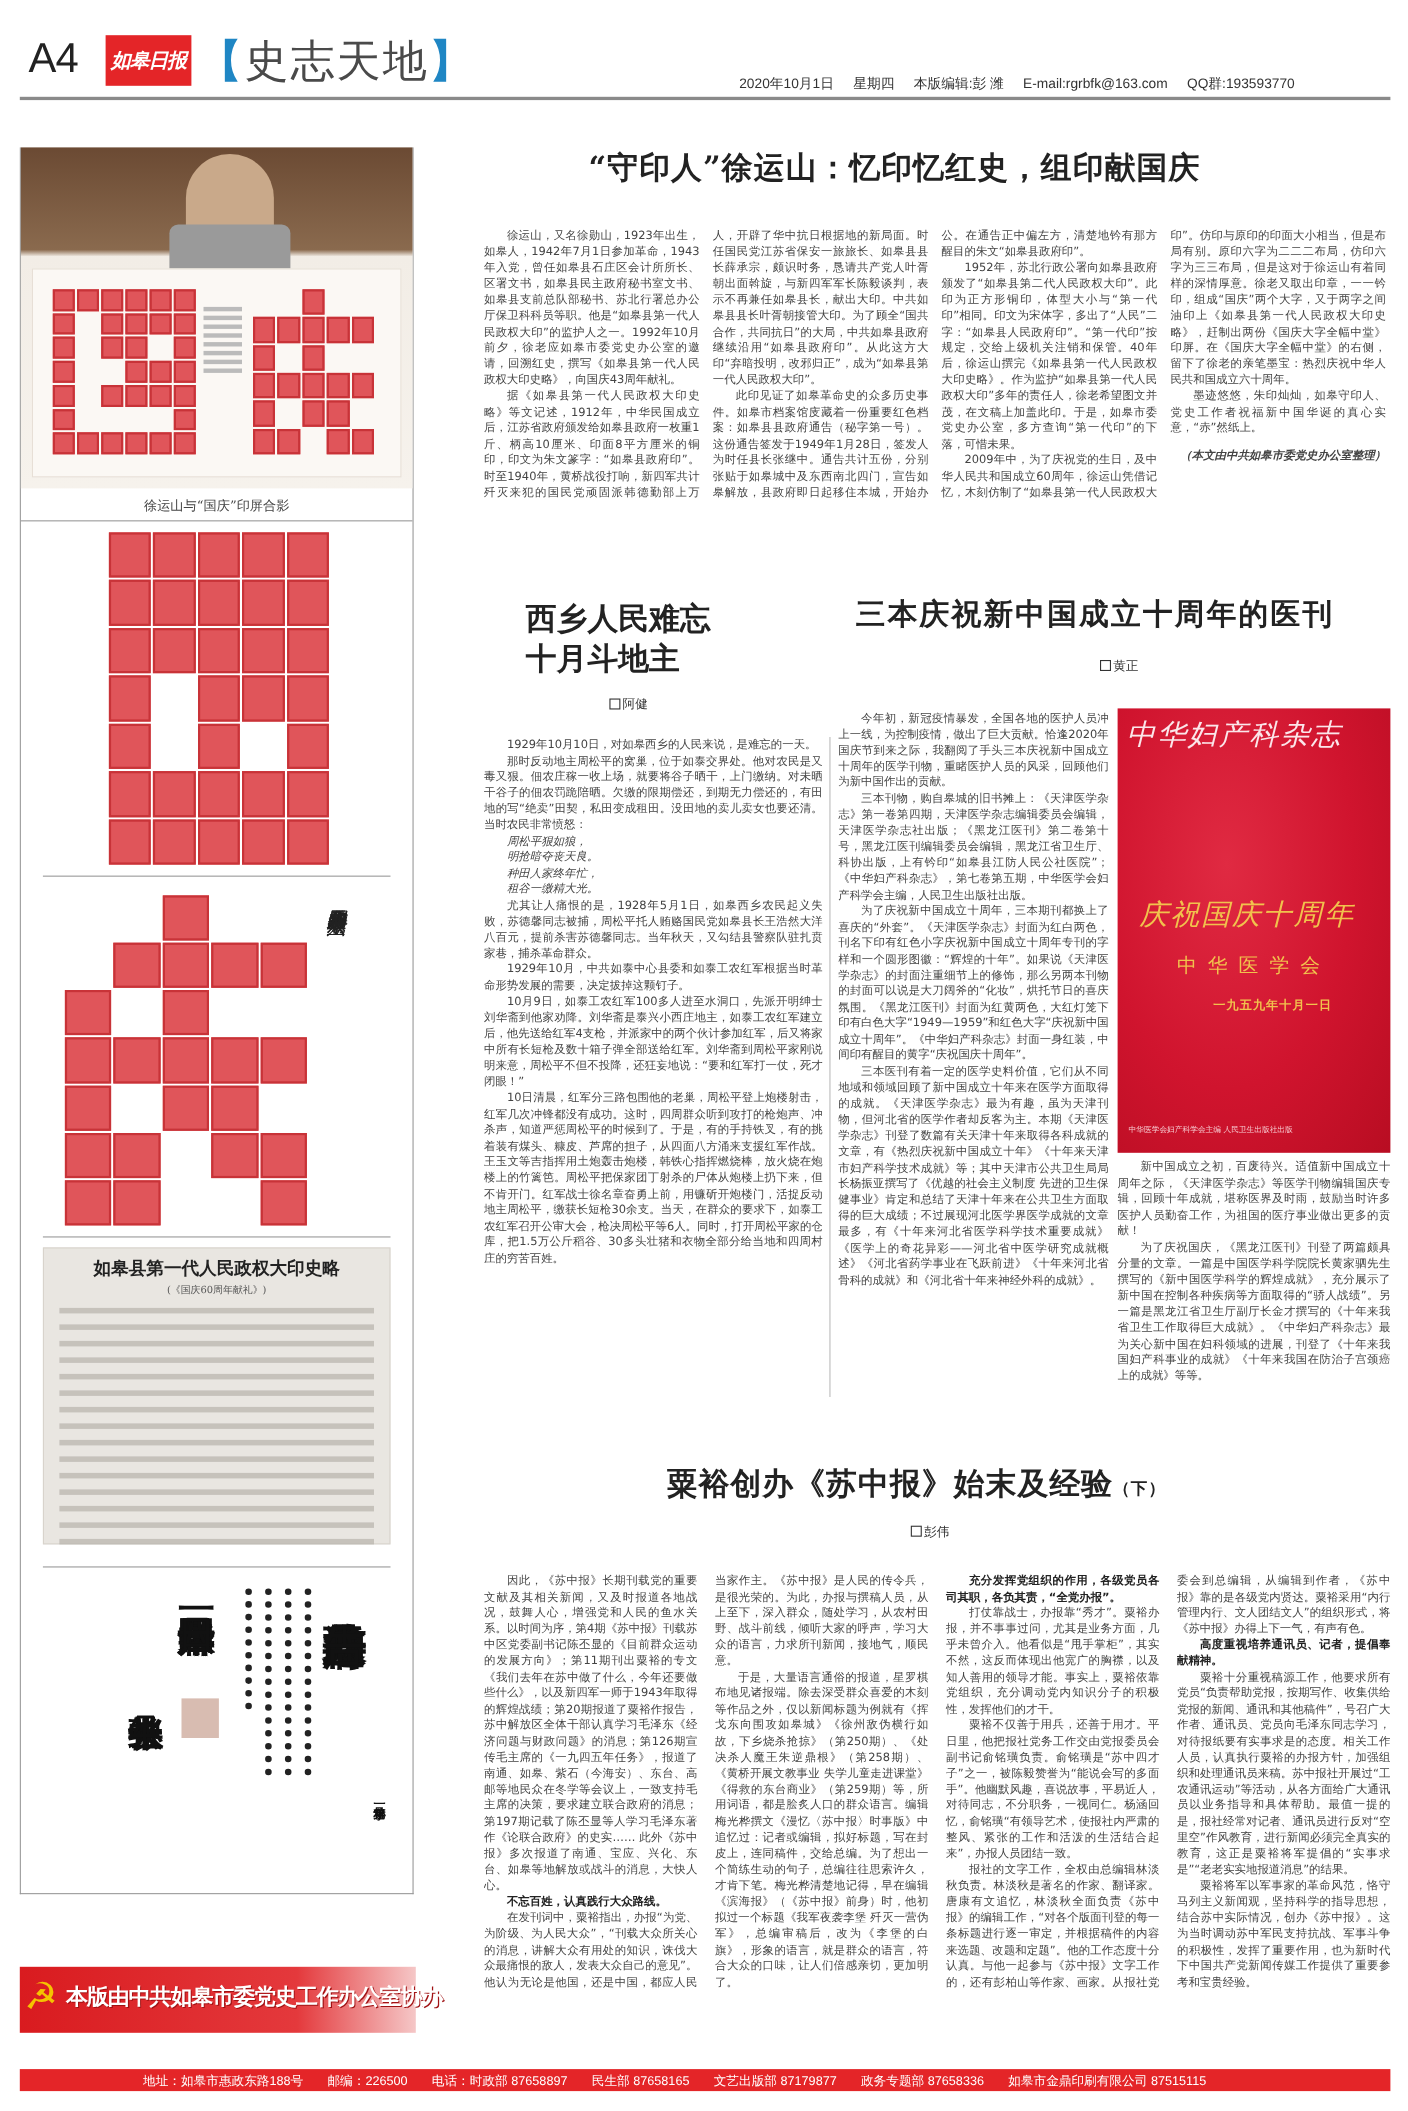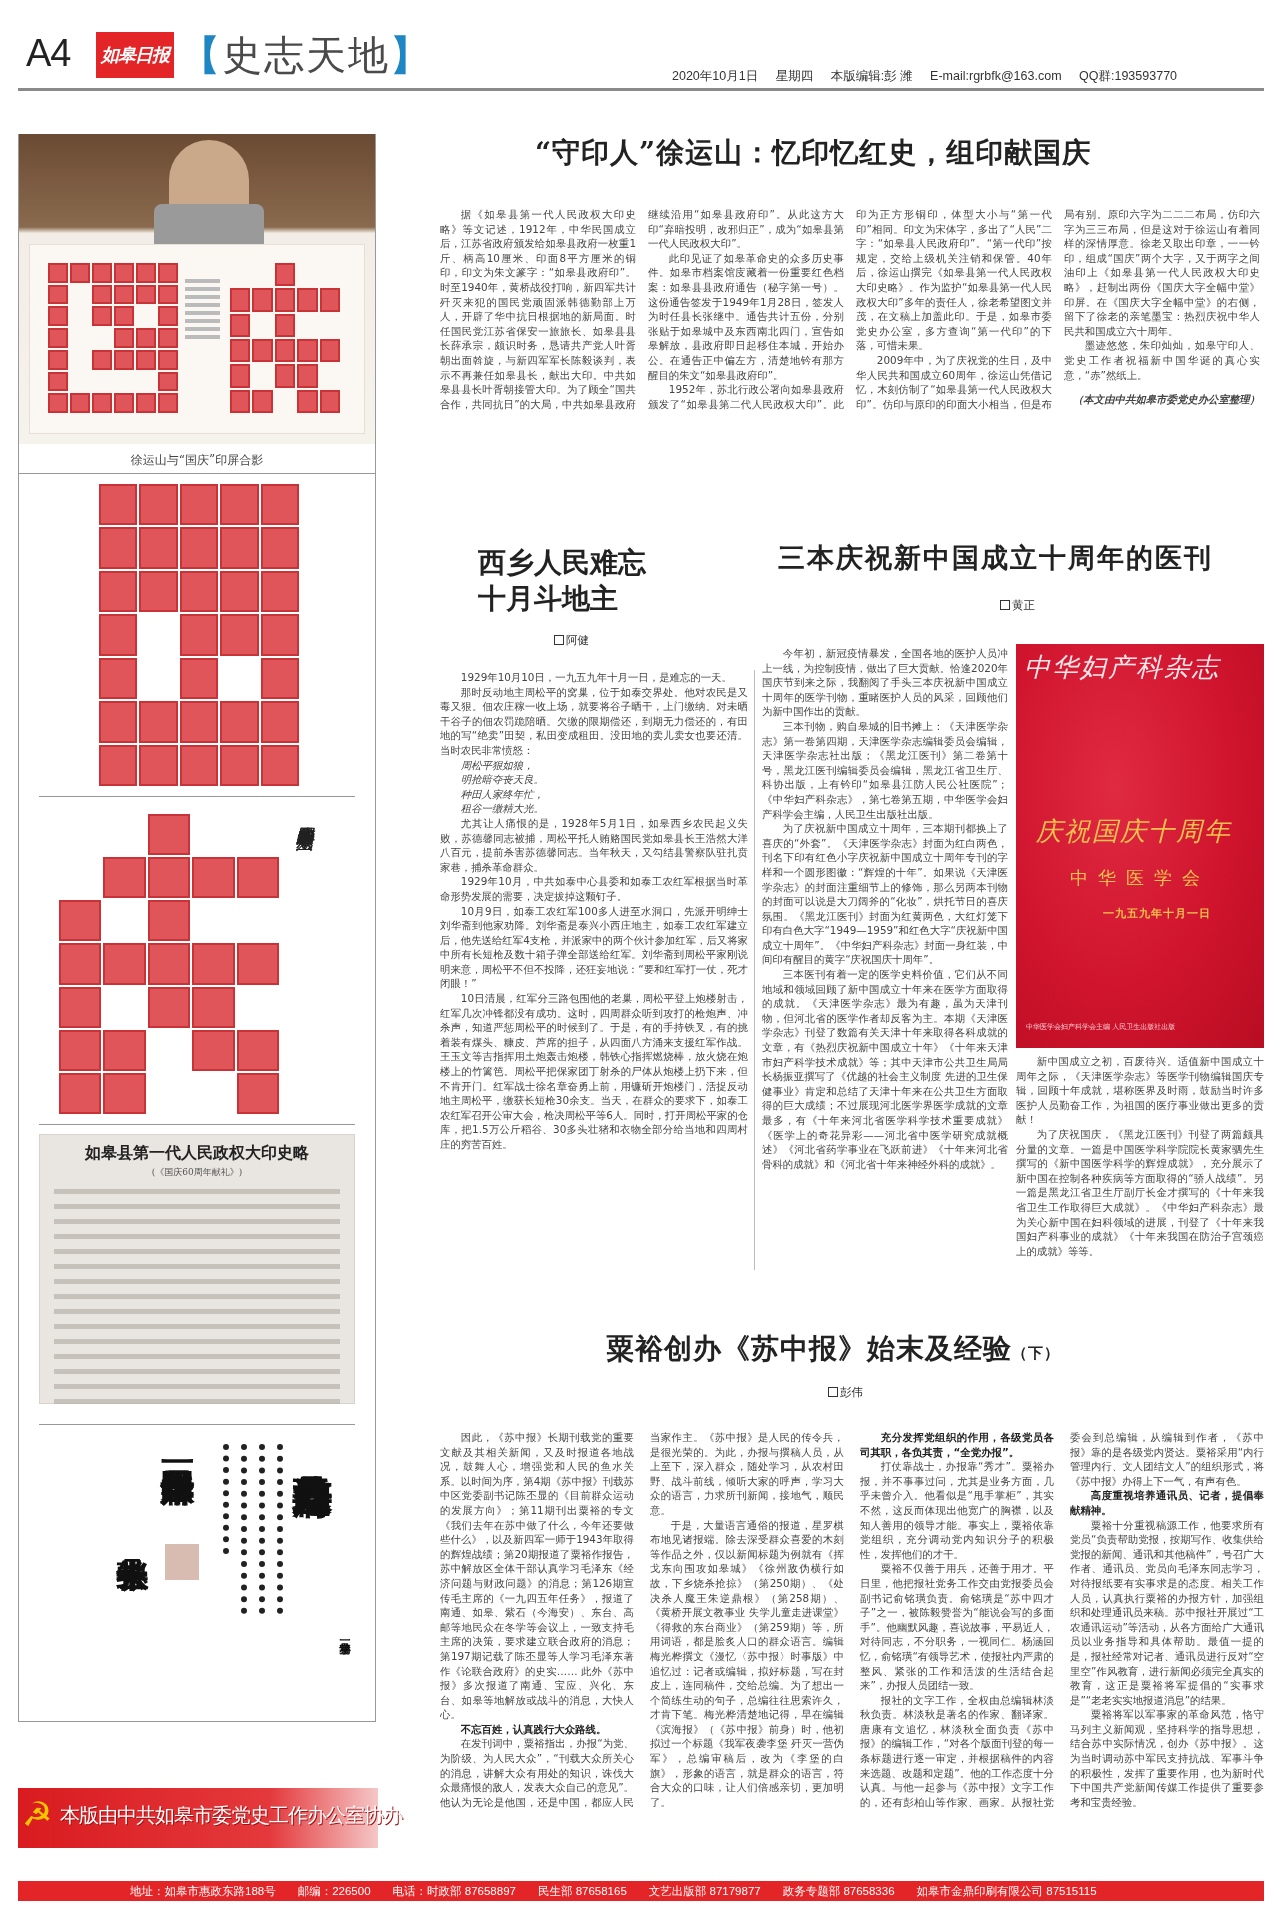--- a/index.html
+++ b/index.html
@@ -30,21 +30,21 @@
   .seal-block { position: absolute; background: #fff; }
   .doc-img { position: absolute; left: 20px; width: 316px; background: #e9e6e1; border: 1px solid #d8d3cc; }
   .doc-img .doc-title { text-align: center; font-weight: bold; font-size: 16px; color: #222; margin-top: 8px; }
   .doc-img .line { height: 5px; background: #b7b2ab; margin: 10px 14px 0; opacity: .7; }
   .notice-img { position: absolute; left: 20px; width: 316px; background: #fff; }
   .notice-img .big { position: absolute; font-family: "DejaVu Serif", serif; font-weight: bold; color: #111; writing-mode: vertical-rl; }
 
   
   .cpc-banner { position: absolute; left: 18px; top: 1788px; width: 360px; height: 60px; background: linear-gradient(90deg, #d91b1f 0%, #e4393c 70%, #f5c7c7 100%); }
   .cpc-banner .emblem { position: absolute; left: 4px; top: 6px; font-size: 34px; color: #f5c400; }
-  .cpc-banner .txt { position: absolute; left: 42px; top: 14px; font-family: "DejaVu Sans", sans-serif; font-weight: normal; font-size: 20px; color: #fff; white-space: nowrap; text-shadow: 1px 1px 0 #a01214; letter-spacing: -1px; }
+  .cpc-banner .txt { position: absolute; left: 42px; top: 14px; font-family: "DejaVu Sans", sans-serif; font-weight: bold; font-size: 20px; color: #fff; white-space: nowrap; text-shadow: 1px 1px 0 #a01214; letter-spacing: -1px; }
 
   
   .footer { position: absolute; left: 18px; top: 1881px; width: 1246px; height: 20px; background: #e42528; color: #fff; font-family: "Liberation Sans", sans-serif; font-size: 11.5px; display: flex; align-items: center; padding-left: 112px; white-space: nowrap; }
   .footer span { margin-right: 22px; }
 
   
   .headline { position: absolute; font-family: "DejaVu Serif", serif; color: #222; white-space: nowrap; }
   .byline { position: absolute; font-family: "Liberation Sans", sans-serif; font-size: 11.5px; color: #333; }
   .byline::before { content: ""; display: inline-block; width: 8px; height: 8px; border: 1px solid #333; margin-right: 2px; vertical-align: -1px; }
 
@@ -298,37 +298,38 @@
 </aside>
 
 <div class="cpc-banner">
   <span class="emblem">☭</span>
   <span class="txt">本版由中共如皋市委党史工作办公室协办</span>
 </div>
 
 <section>
   <h1 class="headline" style="left:535px;top:134px;font-size:28px;letter-spacing:1px;">“守印人”徐运山：忆印忆红史，组印献国庆</h1>
   <div class="col" style="left:440px;top:207px;width:820px;height:272px;column-count:4;column-gap:12px;">
+    <p>徐运山，又名徐勋山，1923年出生，如皋人，1942年7月1日参加革命，1943年入党，曾任如皋县石庄区会计所所长、区署文书，如皋县民主政府秘书室文书、如皋县支前总队部秘书、苏北行署总办公厅保卫科科员等职。他是“如皋县第一代人民政权大印”的监护人之一。1992年10月前夕，徐老应如皋市委党史办公室的邀请，回溯红史，撰写《如皋县第一代人民政权大印史略》，向国庆43周年献礼。</p>
     <p>据《如皋县第一代人民政权大印史略》等文记述，1912年，中华民国成立后，江苏省政府颁发给如皋县政府一枚重1斤、柄高10厘米、印面8平方厘米的铜印，印文为朱文篆字：“如皋县政府印”。时至1940年，黄桥战役打响，新四军共计歼灭来犯的国民党顽固派韩德勤部上万人，开辟了华中抗日根据地的新局面。时任国民党江苏省保安一旅旅长、如皋县县长薛承宗，颇识时务，恳请共产党人叶胥朝出面斡旋，与新四军军长陈毅谈判，表示不再兼任如皋县长，献出大印。中共如皋县县长叶胥朝接管大印。为了顾全“国共合作，共同抗日”的大局，中共如皋县政府继续沿用“如皋县政府印”。从此这方大印“弃暗投明，改邪归正”，成为“如皋县第一代人民政权大印”。</p>
     <p>此印见证了如皋革命史的众多历史事件。如皋市档案馆庋藏着一份重要红色档案：如皋县县政府通告（秘字第一号）。这份通告签发于1949年1月28日，签发人为时任县长张继中。通告共计五份，分别张贴于如皋城中及东西南北四门，宣告如皋解放，县政府即日起移住本城，开始办公。在通告正中偏左方，清楚地钤有那方醒目的朱文“如皋县政府印”。</p>
     <p>1952年，苏北行政公署向如皋县政府颁发了“如皋县第二代人民政权大印”。此印为正方形铜印，体型大小与“第一代印”相同。印文为宋体字，多出了“人民”二字：“如皋县人民政府印”。“第一代印”按规定，交给上级机关注销和保管。40年后，徐运山撰完《如皋县第一代人民政权大印史略》。作为监护“如皋县第一代人民政权大印”多年的责任人，徐老希望图文并茂，在文稿上加盖此印。于是，如皋市委党史办公室，多方查询“第一代印”的下落，可惜未果。</p>
     <p>2009年中，为了庆祝党的生日，及中华人民共和国成立60周年，徐运山凭借记忆，木刻仿制了“如皋县第一代人民政权大印”。仿印与原印的印面大小相当，但是布局有别。原印六字为二二二布局，仿印六字为三三布局，但是这对于徐运山有着同样的深情厚意。徐老又取出印章，一一钤印，组成“国庆”两个大字，又于两字之间油印上《如皋县第一代人民政权大印史略》，赶制出两份《国庆大字全幅中堂》印屏。在《国庆大字全幅中堂》的右侧，留下了徐老的亲笔墨宝：热烈庆祝中华人民共和国成立六十周年。</p>
     <p>墨迹悠悠，朱印灿灿，如皋守印人、党史工作者祝福新中国华诞的真心实意，“赤”然纸上。</p>
     <p class="credit">（本文由中共如皋市委党史办公室整理）</p>
   </div>
 </section>
 
 <section>
   <h2 class="headline" style="left:478px;top:545px;font-size:28px;line-height:36px;width:200px;">
     <div>西乡人民难忘</div>
     <div>十月斗地主</div>
   </h2>
   <div class="byline" style="left:554px;top:633px;">阿健</div>
   <div class="col" style="left:440px;top:670px;width:308px;height:604px;">
-    <p>1929年10月10日，一九五九年十月一日，是难忘的一天。</p>
+    <p>1929年10月10日，对如皋西乡的人民来说，是难忘的一天。</p>
     <p>那时反动地主周松平的窝巢，位于如泰交界处。他对农民是又毒又狠。佃农庄稼一收上场，就要将谷子晒干，上门缴纳。对未晒干谷子的佃农罚跪陪晒。欠缴的限期偿还，到期无力偿还的，有田地的写“绝卖”田契，私田变成租田。没田地的卖儿卖女也要还清。当时农民非常愤怒：</p>
     <p class="verse">周松平狠如狼，</p>
     <p class="verse">明抢暗夺丧天良。</p>
     <p class="verse">种田人家终年忙，</p>
     <p class="verse">租谷一缴精大光。</p>
     <p>尤其让人痛恨的是，1928年5月1日，如皋西乡农民起义失败，苏德馨同志被捕，周松平托人贿赂国民党如皋县长王浩然大洋八百元，提前杀害苏德馨同志。当年秋天，又勾结县警察队驻扎贲家巷，捕杀革命群众。</p>
     <p>1929年10月，中共如泰中心县委和如泰工农红军根据当时革命形势发展的需要，决定拔掉这颗钉子。</p>
     <p>10月9日，如泰工农红军100多人进至水洞口，先派开明绅士刘华斋到他家劝降。刘华斋是泰兴小西庄地主，如泰工农红军建立后，他先送给红军4支枪，并派家中的两个伙计参加红军，后又将家中所有长短枪及数十箱子弹全部送给红军。刘华斋到周松平家刚说明来意，周松平不但不投降，还狂妄地说：“要和红军打一仗，死才闭眼！”</p>
     <p>10日清晨，红军分三路包围他的老巢，周松平登上炮楼射击，红军几次冲锋都没有成功。这时，四周群众听到攻打的枪炮声、冲杀声，知道严惩周松平的时候到了。于是，有的手持铁叉，有的挑着装有煤头、糠皮、芦席的担子，从四面八方涌来支援红军作战。王玉文等吉指挥用土炮轰击炮楼，韩铁心指挥燃烧棒，放火烧在炮楼上的竹篱笆。周松平把保家团丁射杀的尸体从炮楼上扔下来，但不肯开门。红军战士徐名章奋勇上前，用镰斫开炮楼门，活捉反动地主周松平，缴获长短枪30余支。当天，在群众的要求下，如泰工农红军召开公审大会，枪决周松平等6人。同时，打开周松平家的仓库，把1.5万公斤稻谷、30多头壮猪和衣物全部分给当地和四周村庄的穷苦百姓。</p>
   </div>

